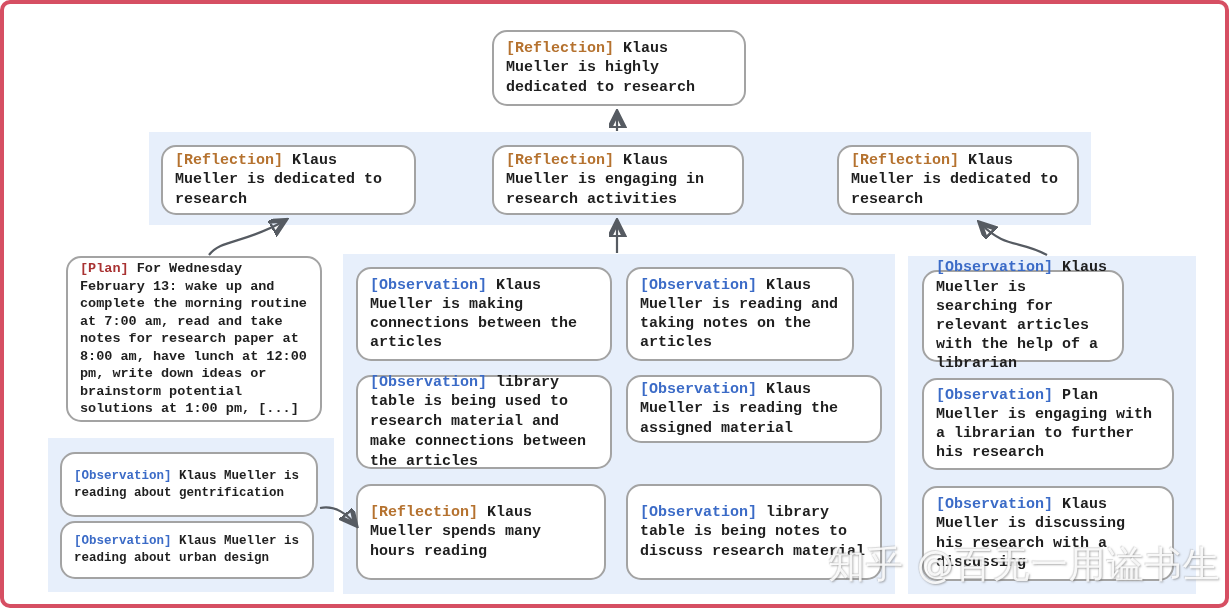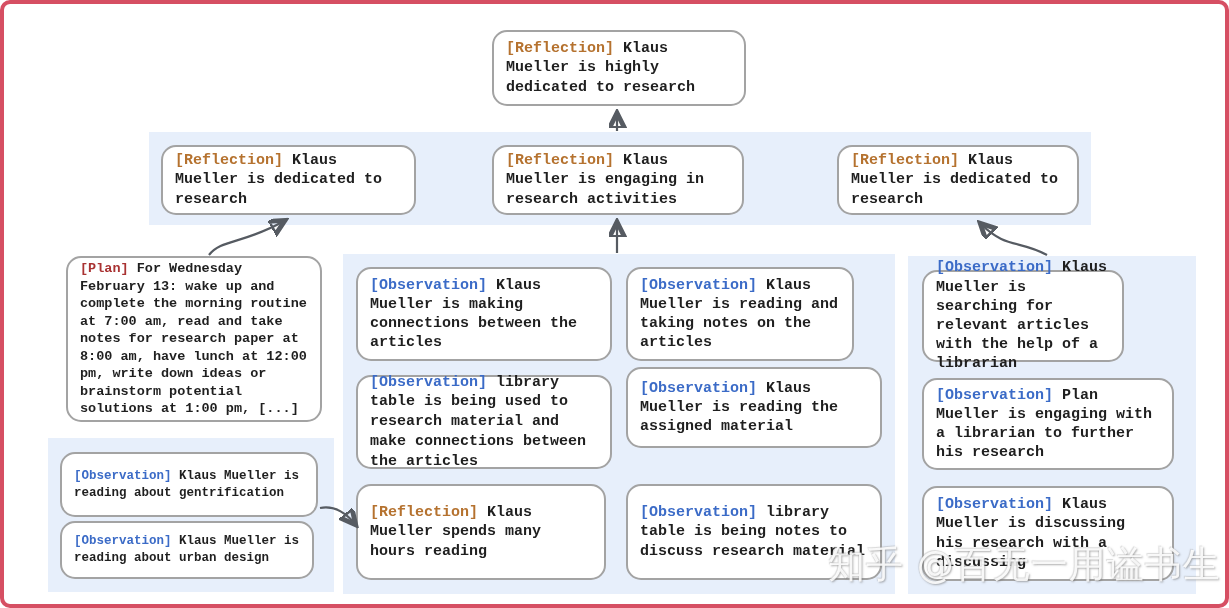--- a/index.html
+++ b/index.html
@@ -140,21 +140,21 @@
       <span class="tag-observation">[Observation]</span>
       <span>Klaus Mueller is reading and taking notes on the articles</span>
     </div>
   </div>
   <div class="node f130" style="left:352px;top:371px;width:256px;height:94px">
     <div class="txt">
       <span class="tag-observation">[Observation]</span>
       <span>library table is being used to research material and make connections between the articles</span>
     </div>
   </div>
-  <div class="node" style="left:622px;top:363px;width:256px;height:81px">
+  <div class="node" style="left:622px;top:371px;width:256px;height:68px">
     <div class="txt">
       <span class="tag-observation">[Observation]</span>
       <span>Klaus Mueller is reading the assigned material</span>
     </div>
   </div>
   <div class="node" style="left:352px;top:480px;width:250px;height:96px">
     <div class="txt">
       <span class="tag-reflection">[Reflection]</span>
       <span>Klaus Mueller spends many hours reading</span>
     </div>

